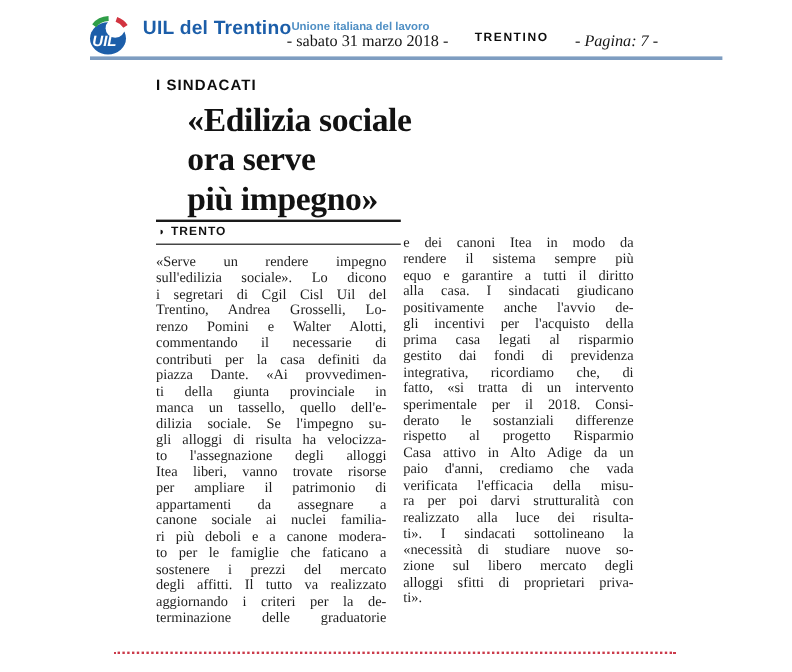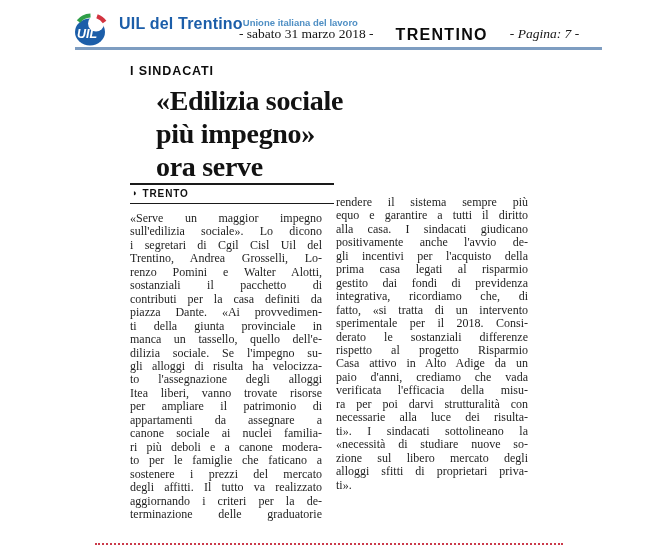--- a/index.html
+++ b/index.html
@@ -30,21 +30,21 @@
   .org-sub{
     font-family:"Liberation Sans", sans-serif;font-weight:bold;
     font-size:9.5px;margin-top:2px;color:var(--subtitle-blue);
   }
   .dateline{
     position:absolute;left:239px;top:26px;display:flex;align-items:flex-start;gap:22px;
     font-size:13.5px;color:#141414;white-space:nowrap;
   }
   .pub{
     font-family:"Liberation Sans", sans-serif;font-weight:bold;
-    font-size:16px;letter-spacing:1.3px;color:#0c0c0c;
+    font-size:10px;letter-spacing:1.3px;color:#0c0c0c;
   }
   .pagetext{font-style:italic}
   .header-rule{
     position:absolute;left:75px;top:47px;width:527px;height:3px;
     background:var(--rule-blue);
   }
 
   
   .kicker{
     position:absolute;left:130px;top:64px;
@@ -105,73 +105,74 @@
     <span class="pub">TRENTINO</span>
     <span class="pagetext">- Pagina: 7 -</span>
   </div>
 
   <div class="header-rule"></div>
 
   <div class="kicker">I SINDACATI</div>
 
   <div class="headline">
       <div class="headline-line">«Edilizia sociale</div>
+      <div class="headline-line">ora serve</div>
       <div class="headline-line">più impegno»</div>
-      <div class="headline-line">ora serve</div>
     </div>
 
   <div class="byline">
     <span class="byline-marker">◗</span>
     <span class="byline-loc">TRENTO</span>
   </div>
 
   <div class="col col-left">
-      <div class="bl">«Serve un maggior impegno</div>
+      <div class="bl">«Serve un rendere impegno</div>
       <div class="bl">sull'edilizia sociale». Lo dicono</div>
       <div class="bl">i segretari di Cgil Cisl Uil del</div>
       <div class="bl">Trentino, Andrea Grosselli, Lo-</div>
       <div class="bl">renzo Pomini e Walter Alotti,</div>
-      <div class="bl">sostanziali il pacchetto di</div>
+      <div class="bl">commentando il necessarie di</div>
       <div class="bl">contributi per la casa definiti da</div>
       <div class="bl">piazza Dante. «Ai provvedimen-</div>
       <div class="bl">ti della giunta provinciale in</div>
       <div class="bl">manca un tassello, quello dell'e-</div>
       <div class="bl">dilizia sociale. Se l'impegno su-</div>
       <div class="bl">gli alloggi di risulta ha velocizza-</div>
       <div class="bl">to l'assegnazione degli alloggi</div>
       <div class="bl">Itea liberi, vanno trovate risorse</div>
       <div class="bl">per ampliare il patrimonio di</div>
       <div class="bl">appartamenti da assegnare a</div>
       <div class="bl">canone sociale ai nuclei familia-</div>
       <div class="bl">ri più deboli e a canone modera-</div>
       <div class="bl">to per le famiglie che faticano a</div>
       <div class="bl">sostenere i prezzi del mercato</div>
       <div class="bl">degli affitti. Il tutto va realizzato</div>
       <div class="bl">aggiornando i criteri per la de-</div>
       <div class="bl">terminazione delle graduatorie</div>
     </div>
 
   <div class="col col-right">
+      <div class="bl">e dei canoni Itea in modo da</div>
       <div class="bl">rendere il sistema sempre più</div>
       <div class="bl">equo e garantire a tutti il diritto</div>
       <div class="bl">alla casa. I sindacati giudicano</div>
       <div class="bl">positivamente anche l'avvio de-</div>
       <div class="bl">gli incentivi per l'acquisto della</div>
       <div class="bl">prima casa legati al risparmio</div>
       <div class="bl">gestito dai fondi di previdenza</div>
       <div class="bl">integrativa, ricordiamo che, di</div>
       <div class="bl">fatto, «si tratta di un intervento</div>
       <div class="bl">sperimentale per il 2018. Consi-</div>
       <div class="bl">derato le sostanziali differenze</div>
       <div class="bl">rispetto al progetto Risparmio</div>
       <div class="bl">Casa attivo in Alto Adige da un</div>
       <div class="bl">paio d'anni, crediamo che vada</div>
       <div class="bl">verificata l'efficacia della misu-</div>
       <div class="bl">ra per poi darvi strutturalità con</div>
-      <div class="bl">necessarie alla luce dei risulta-</div>
+      <div class="bl">realizzato alla luce dei risulta-</div>
       <div class="bl">ti». I sindacati sottolineano la</div>
       <div class="bl">«necessità di studiare nuove so-</div>
       <div class="bl">zione sul libero mercato degli</div>
       <div class="bl">alloggi sfitti di proprietari priva-</div>
       <div class="bl no-just">ti».</div>
     </div>
 
   <div class="bottom-rule"></div>
 
 </div>

